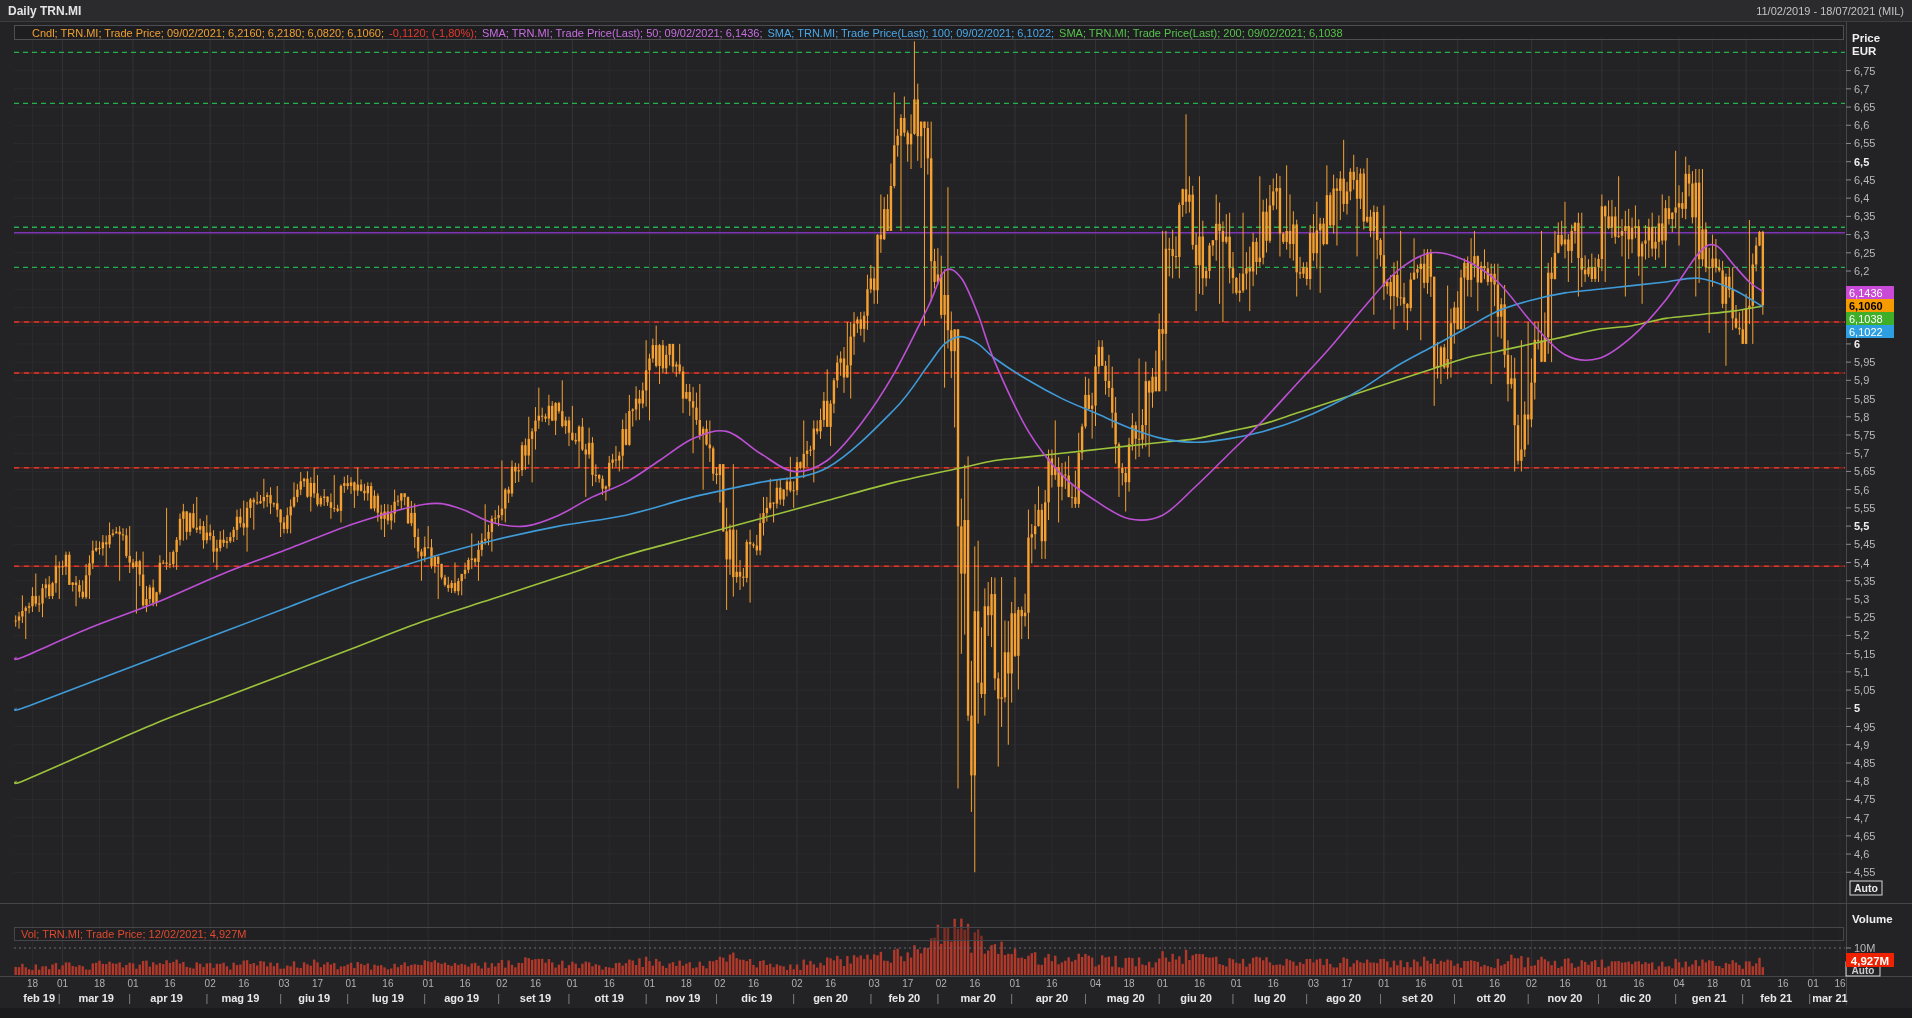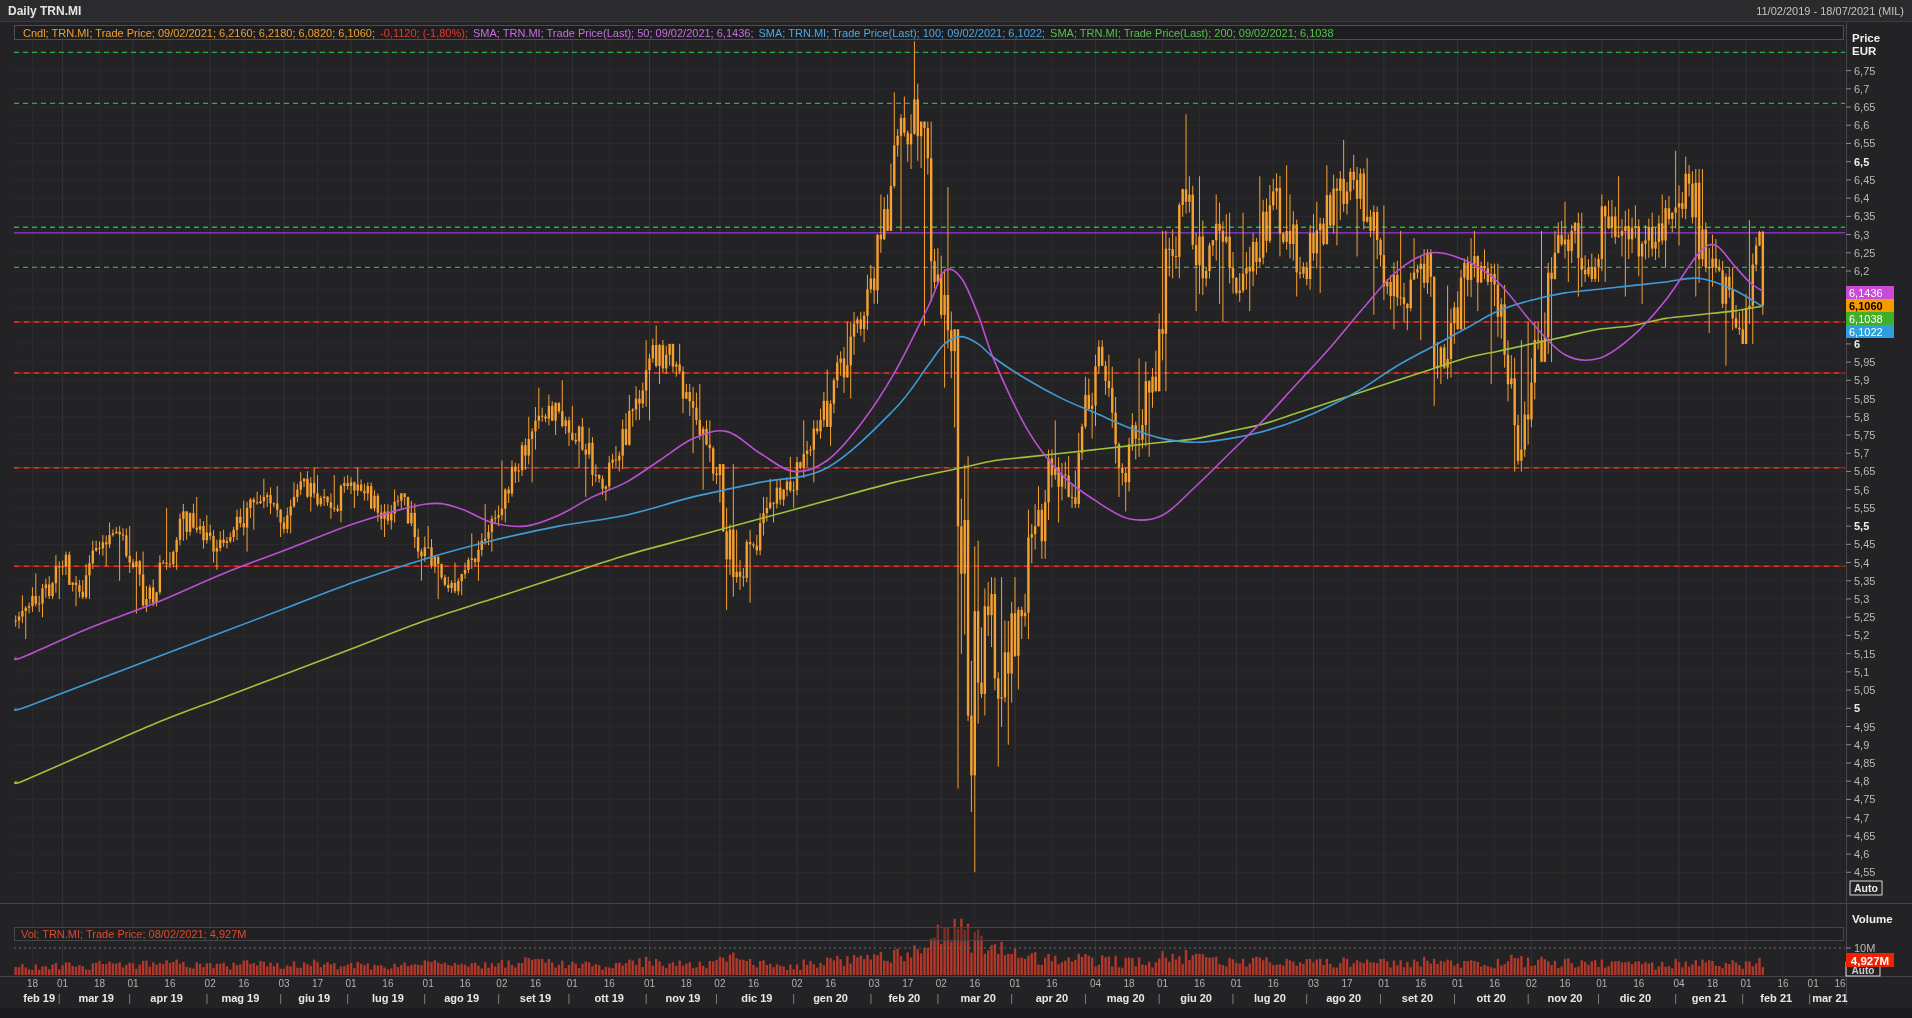--- a/index.html
+++ b/index.html
@@ -6,21 +6,21 @@
   #app{position:relative;width:1912px;height:1008px;background:#232326;overflow:hidden;
        font-family:"Liberation Sans",sans-serif;}
   #titlebar{position:absolute;left:0;top:0;width:1912px;height:22px;background:#2b2b2e;
             border-bottom:1px solid #3c3c40;display:flex;align-items:center;justify-content:space-between;
             box-sizing:border-box;padding:0 8px;}
   #titlebar .t{font-size:12px;font-weight:bold;color:#e4e4e4;}
   #titlebar .r{font-size:11px;color:#c4c4c4;}
   #plot{position:absolute;left:0;top:22px;}
   #legendbox{position:absolute;left:14px;top:25px;width:1830px;height:15px;border:1px solid #4d4d52;
              background:rgba(28,28,30,0.55);font-size:11px;line-height:15px;white-space:nowrap;
-             overflow:hidden;padding-left:8px;box-sizing:border-box;}
+             overflow:hidden;padding-left:17px;box-sizing:border-box;}
   #vollegendbox{position:absolute;left:14px;top:927px;width:1830px;height:14px;border:1px solid #46464a;
              background:rgba(28,28,30,0.35);font-size:11px;line-height:13px;white-space:nowrap;
              overflow:hidden;padding-left:6px;box-sizing:border-box;}
   .seg{margin-right:2px;}
 </style>
 </head>
 <body>
 
 <div id="app">
   <div id="titlebar">
@@ -1959,14 +1959,14 @@
         <text x="1454.3195970695972" y="980" font-size="11" fill="#858585" text-anchor="middle" font-family="&quot;Liberation Sans&quot;,sans-serif" font-weight="normal">|</text>
         <text x="1528.0961538461538" y="980" font-size="11" fill="#858585" text-anchor="middle" font-family="&quot;Liberation Sans&quot;,sans-serif" font-weight="normal">|</text>
         <text x="1598.5192307692307" y="980" font-size="11" fill="#858585" text-anchor="middle" font-family="&quot;Liberation Sans&quot;,sans-serif" font-weight="normal">|</text>
         <text x="1675.6492673992675" y="980" font-size="11" fill="#858585" text-anchor="middle" font-family="&quot;Liberation Sans&quot;,sans-serif" font-weight="normal">|</text>
         <text x="1742.7188644688645" y="980" font-size="11" fill="#858585" text-anchor="middle" font-family="&quot;Liberation Sans&quot;,sans-serif" font-weight="normal">|</text>
         <text x="1809.7884615384617" y="980" font-size="11" fill="#858585" text-anchor="middle" font-family="&quot;Liberation Sans&quot;,sans-serif" font-weight="normal">|</text>
       </g>
     </svg>
 
   <div id="legendbox"><span class="seg" style="color: rgb(240, 160, 48);">Cndl; TRN.MI; Trade Price; 09/02/2021; 6,2160; 6,2180; 6,0820; 6,1060; </span><span class="seg" style="color: rgb(232, 57, 44);">-0,1120; (-1,80%); </span><span class="seg" style="color: rgb(200, 110, 224);">SMA; TRN.MI; Trade Price(Last);  50; 09/02/2021; 6,1436; </span><span class="seg" style="color: rgb(74, 168, 232);">SMA; TRN.MI; Trade Price(Last);  100; 09/02/2021; 6,1022; </span><span class="seg" style="color: rgb(86, 194, 76);">SMA; TRN.MI; Trade Price(Last);  200; 09/02/2021; 6,1038</span></div>
-  <div id="vollegendbox"><span style="color: rgb(224, 73, 46);">Vol; TRN.MI; Trade Price; 08/02/2021; 4,927M</span></div>
+  <div id="vollegendbox"><span style="color: rgb(224, 73, 46);">Vol; TRN.MI; Trade Price; 12/02/2021; 4,927M</span></div>
 </div>
 
 </body></html>

